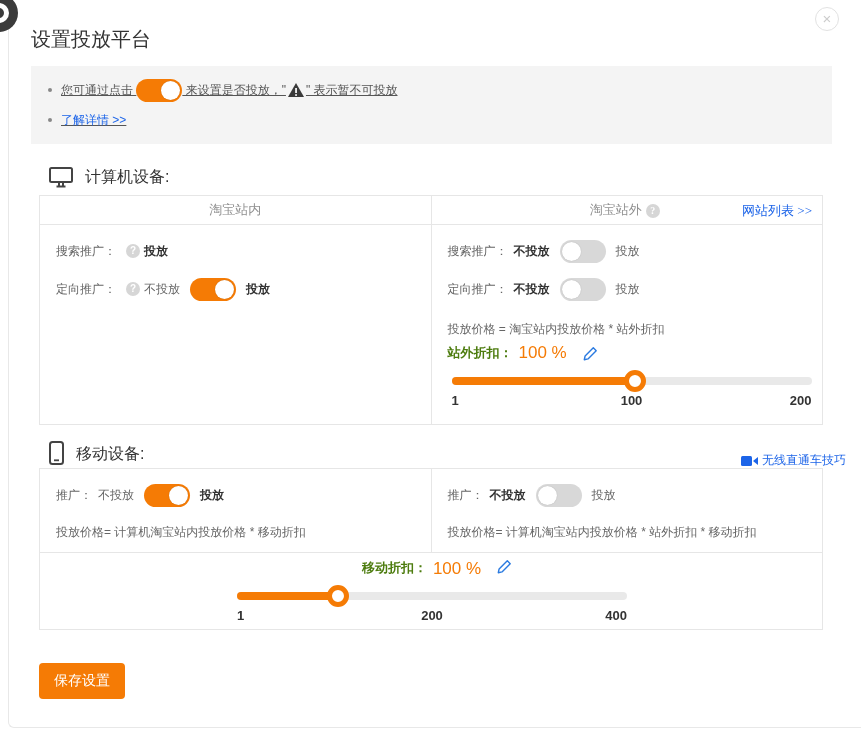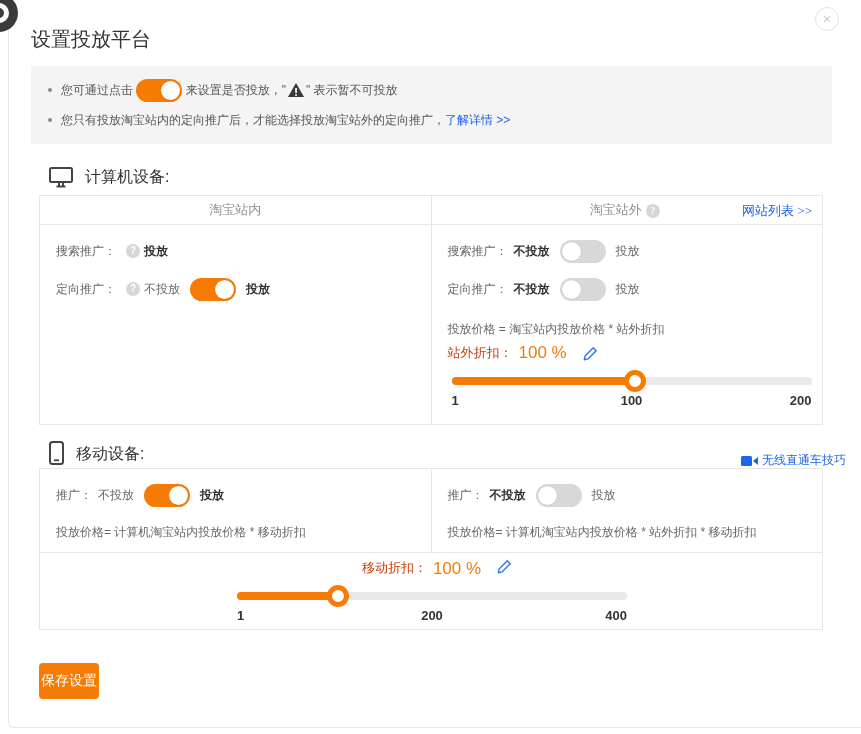--- a/index.html
+++ b/index.html
@@ -18,21 +18,21 @@
   .modal { position:absolute; left:8px; top:0; width:853px; height:728px; background:#fff;
     border-left:1px solid #e8e8e8; border-bottom:1px solid #e8e8e8; border-radius:0 0 0 6px; }
   .modal-inner { padding:0 0 0 22px; position:relative; }
 
   .close-btn { position:absolute; top:7px; right:22px; width:24px; height:24px; border-radius:50%;
     border:1px solid #e2e2e2; color:#ccc; font-size:15px; line-height:22px; text-align:center;
     cursor:pointer; background:#fff; }
 
   .dlg-title { font-size:20px; color:#333; padding-top:26px; }
 
-  .notice-box { margin-top:13px; width:801px; background:#f4f4f4; padding:9px 14px; font-size:12px; color:#555; }
+  .notice-box { margin-top:13px; width:801px; background:#f4f4f4; padding:9px 14px; font-size:12px; color:#555;text-decoration:underline; }
   .notice-line { display:flex; align-items:center; min-height:30px; flex-wrap:wrap; }
   .bullet { width:4px; height:4px; border-radius:50%; background:#888; margin:0 9px 0 3px; flex:none; }
   .notice-line .seg { white-space:pre; }
   .warn-icon { margin:0 2px; display:inline-flex; }
   .link { color:#1c64e8; cursor:pointer; text-decoration:none; }
 
   .section-head { display:flex; align-items:flex-end; margin-top:18px; height:26px; }
   .section-head .dev-icon { margin-left:18px; margin-right:12px; display:inline-flex; }
   .section-title { font-size:16px; color:#333; }
   .mobile-head { justify-content:flex-start; position:relative; width:801px; }
@@ -63,40 +63,40 @@
 
   .toggle { display:inline-block; position:relative; width:46px; height:23px; border-radius:12px;
     background:#d8d8d8; cursor:pointer; vertical-align:middle; flex:none; }
   .toggle .tknob { position:absolute; top:2px; left:2px; width:19px; height:19px; border-radius:50%;
     background:#fff; box-shadow:0 0 1px rgba(0,0,0,.25); }
   .toggle.on { background:#f57b05; }
   .toggle.on .tknob { left:auto; right:2px; }
 
   .formula { position:absolute; left:16px; font-size:12px; color:#666; }
   .discount-line { position:absolute; left:16px; display:flex; align-items:center; }
-  .discount-lbl { font-size:13px; font-weight:normal; color:#c2410c; }
+  .discount-lbl { font-size:13px; font-weight:bold; color:#4d7c0f; }
   .discount-val { font-size:17px; color:#f57b05; margin:0 10px 0 6px; }
   .edit-icon { display:inline-flex; cursor:pointer; margin-left:6px; }
 
   .slider { position:absolute; }
   .slider .track { position:relative; height:8px; border-radius:4px; background:#e9e9e9; }
   .slider .fill { position:absolute; left:0; top:0; height:8px; border-radius:4px; background:#f57b05; }
   .slider .sknob { position:absolute; top:50%; width:22px; height:22px; border-radius:50%;
     background:#fff; border:5px solid #f57b05; transform:translate(-50%,-50%); cursor:pointer; }
   .slider .ticks { position:relative; margin-top:8px; height:16px; font-size:13px; font-weight:bold; color:#333; }
   .slider .ticks .t1 { position:absolute; left:0; }
   .slider .ticks .t2 { position:absolute; left:50%; transform:translateX(-50%); }
   .slider .ticks .t3 { position:absolute; right:0; }
 
   td.merged { height:77px; position:relative; }
   .merged-label { position:absolute; top:6px; left:12px; right:0; display:flex; justify-content:center;
     align-items:flex-start; }
 
   .save-btn { margin:33px 0 8px 8px; display:inline-block; background:#f57b05; color:#fff; font-size:14px;
-    border:none; border-radius:4px; padding:9px 2px; cursor:pointer; font-family:inherit; }
+    border:none; border-radius:4px; padding:9px 15px; cursor:pointer; font-family:inherit; }
 </style>
 </head>
 <body>
 
 <div class="corner-badge"></div>
 
 <div class="modal">
   <div class="close-btn">×</div>
   <div class="modal-inner">
 
@@ -114,21 +114,20 @@
           <svg width="16" height="14" viewBox="0 0 16 14">
               <path d="M8 0L16 14H0z" fill="#3a3a3a"></path>
               <rect x="7.2" y="5" width="1.7" height="5" fill="#fff"></rect>
               <rect x="7.2" y="11.2" width="1.7" height="1.7" fill="#fff"></rect>
             </svg>
         </span>
         <span class="seg">" 表示暂不可投放</span>
       </div>
       <div class="notice-line">
         <span class="bullet"></span>
-        <span class="seg">您只有投放淘宝站内的定向推广后，才能选择投放淘宝站外的定向推广，</span>
         <a class="link">了解详情 &gt;&gt;</a>
       </div>
     </div>
 
     
     <div class="section-head">
       <span class="dev-icon">
         <svg width="24" height="21" viewBox="0 0 24 21">
             <rect x="1" y="1" width="22" height="14" rx="1.5" fill="none" stroke="#444" stroke-width="2"></rect>
             <path d="M7.5 19.5h9M10 15.5v3.5M14 15.5v3.5" stroke="#444" stroke-width="2" fill="none"></path>

